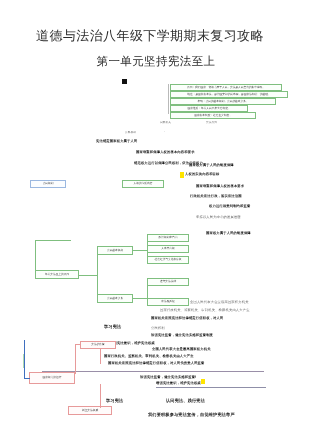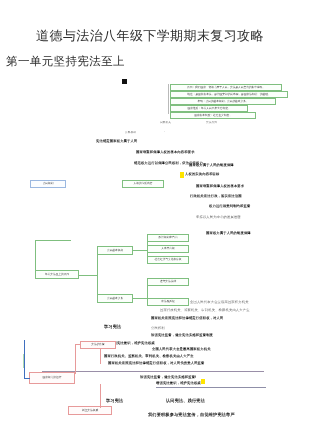--- a/index.html
+++ b/index.html
@@ -13,20 +13,21 @@
   
   .title1{
     position:absolute;left:0;right:0;top:29px;
     text-align:center;
     font-family:"DejaVu Serif","Liberation Serif",serif;
     font-size:13px;line-height:14px;color:#2b2b2b;letter-spacing:.4px;
     white-space:nowrap;
   }
   .title2{
     position:absolute;left:0;right:0;top:54px;
+    text-align:center;
     font-family:"DejaVu Serif","Liberation Serif",serif;
     font-size:11.5px;line-height:14px;color:#2b2b2b;letter-spacing:.4px;
     white-space:nowrap;
     transform:translateX(6px);
   }
   .section-head{
     position:absolute;left:122px;top:79px;
     display:flex;align-items:center;gap:2px;
     font-family:"DejaVu Serif","Liberation Serif",serif;
     font-size:10.5px;font-weight:bold;color:#1d1d1d;white-space:nowrap;

